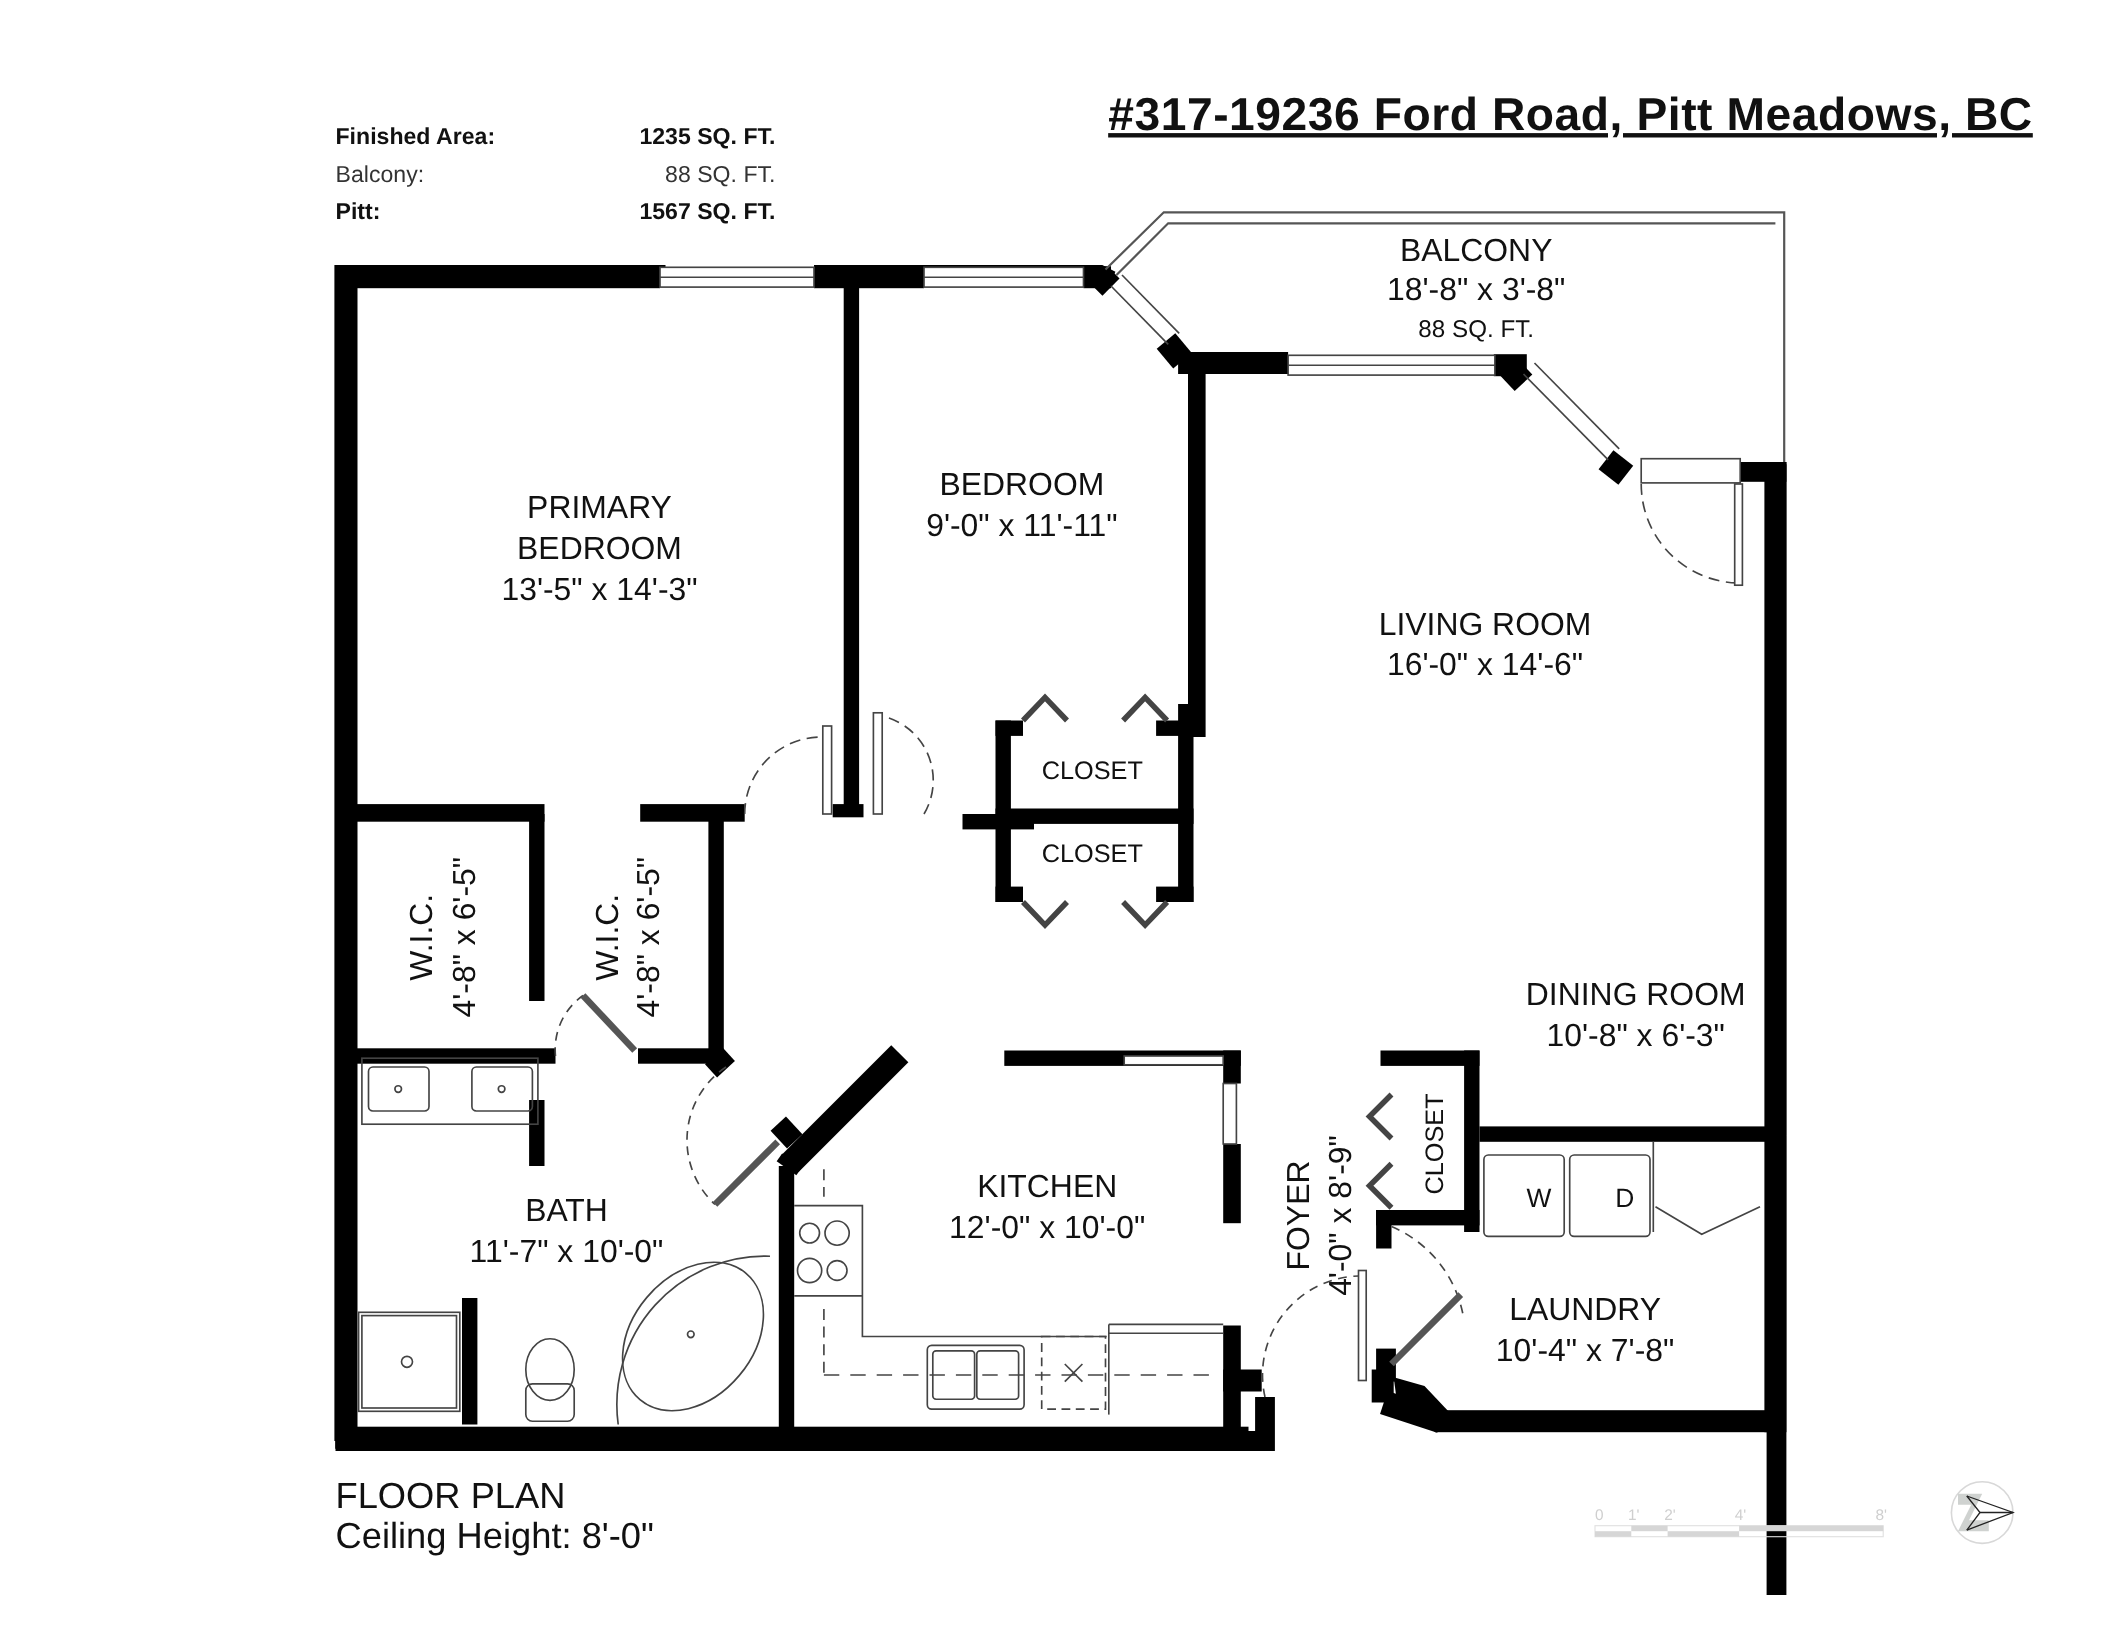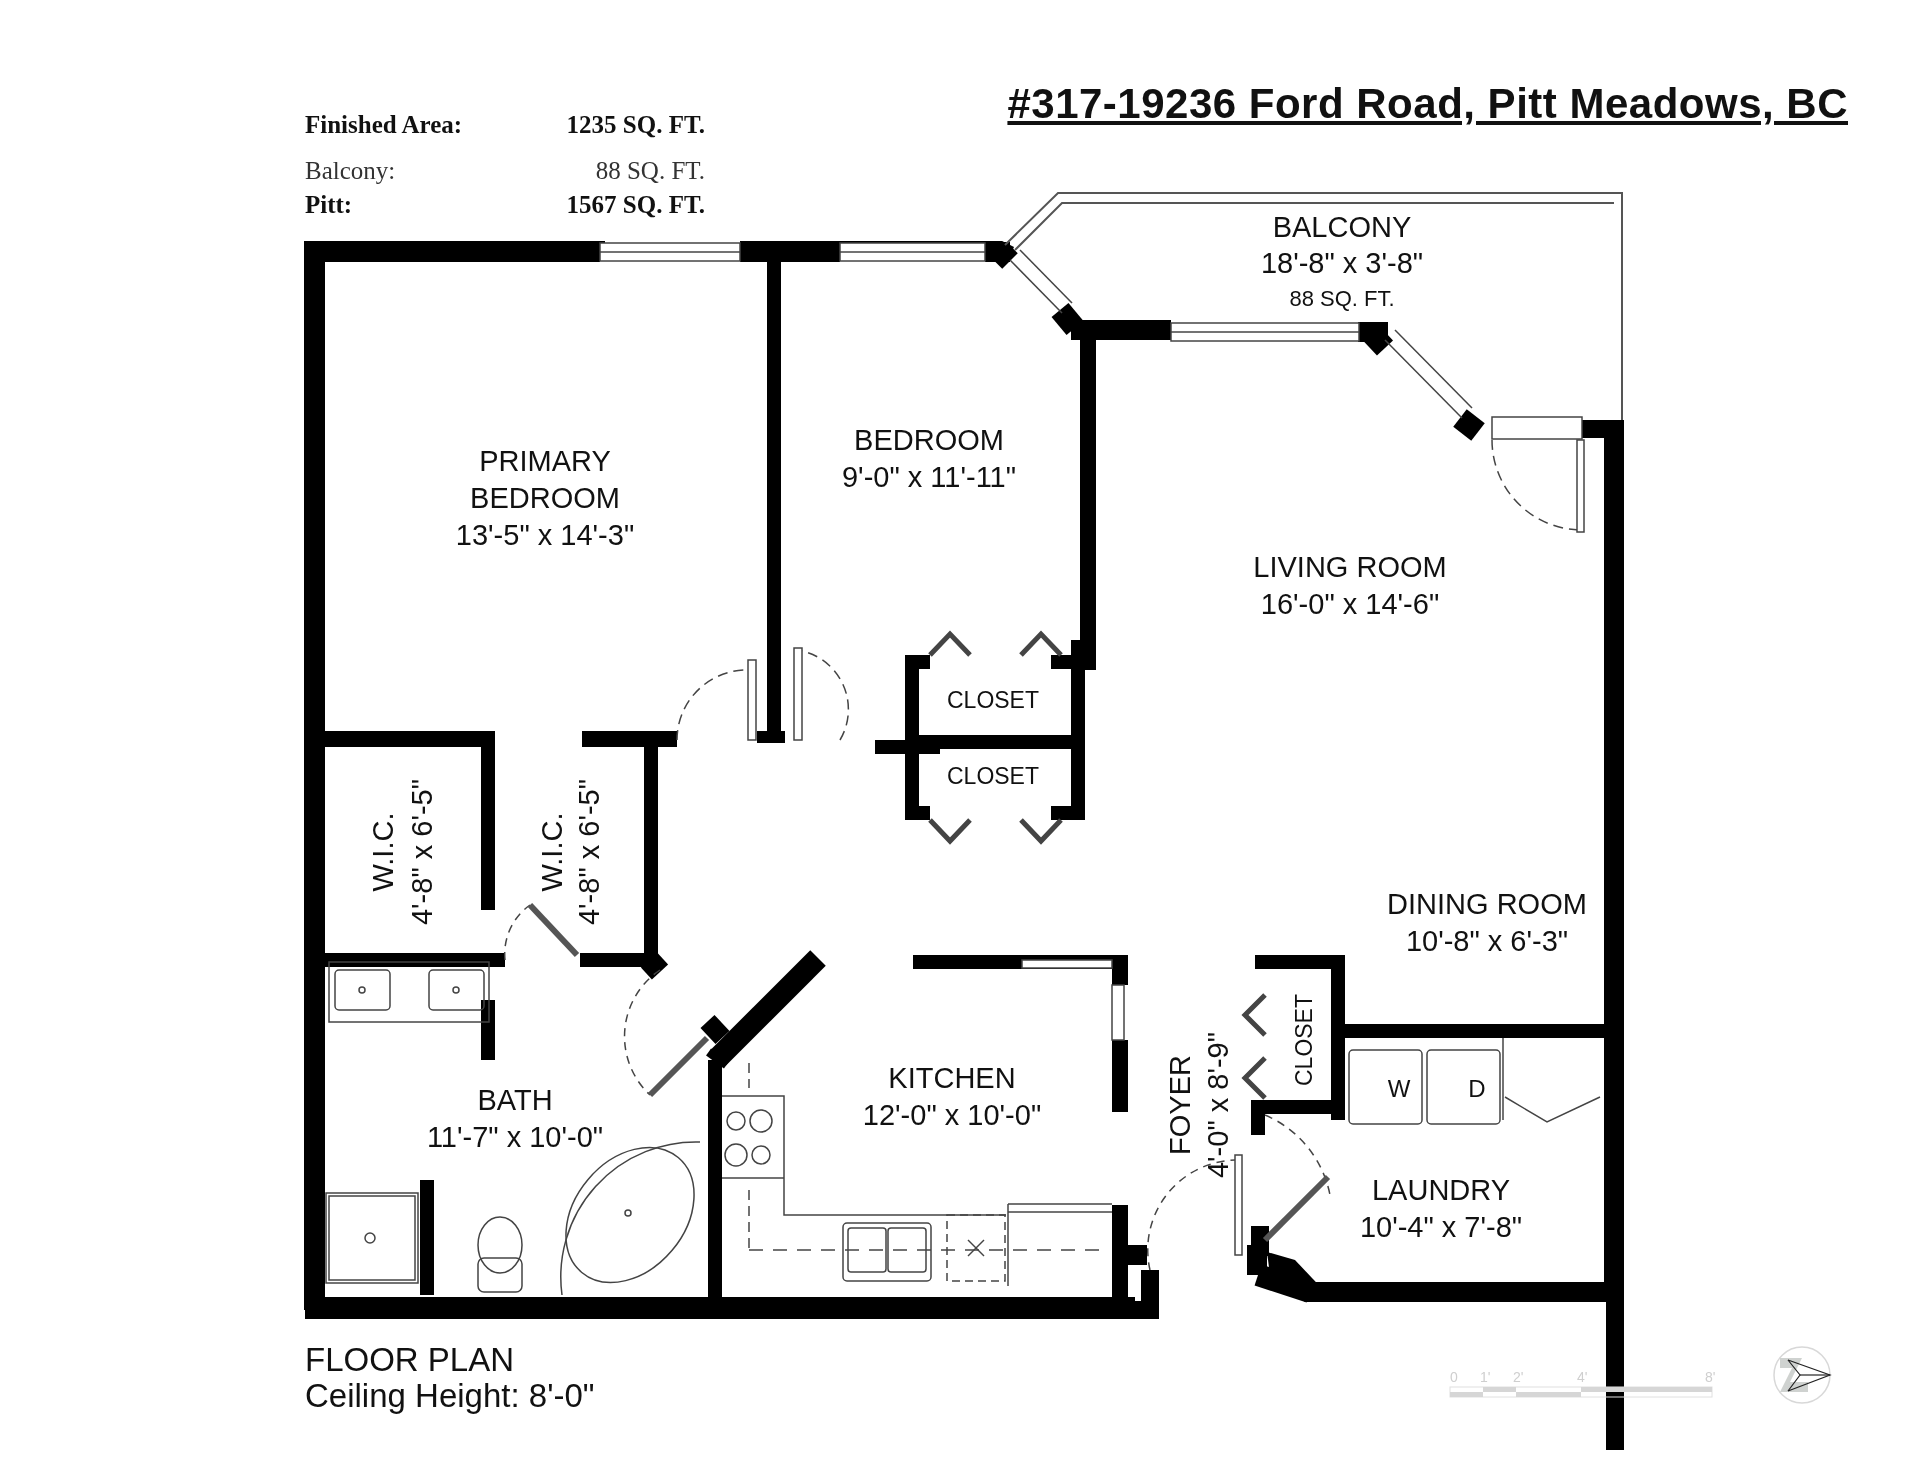--- a/index.html
+++ b/index.html
@@ -1,20 +1,20 @@
 <!DOCTYPE html>
 <html><head>
 <meta charset="utf-8">
 <style>
   html,body{margin:0;padding:0;background:#ffffff;}
   body{width:1920px;height:1484px;position:relative;overflow:hidden;font-family:"Liberation Sans","DejaVu Sans",sans-serif;color:#111;}
-  .area-summary{position:absolute;left:305px;top:108px;width:400px;font-size:25px;line-height:34px;font-family:Liberation Serif, serif;}
+  .area-summary{position:absolute;left:305px;top:108px;width:400px;font-size:21px;line-height:34px;}
   .area-row{display:flex;justify-content:space-between;}
   .area-row.bold{font-weight:bold;}
-  .area-row.light{font-weight:normal;color:#333;margin-top:12px;}
+  .area-row.light{font-weight:normal;color:#333;}
   .address{position:absolute;right:72px;top:80px;font-size:42px;font-weight:bold;letter-spacing:0.5px;white-space:nowrap;text-decoration:underline;}
   .footer{position:absolute;left:305px;top:1342px;font-size:33px;line-height:36px;}
   svg.plan{position:absolute;left:0;top:0;}
   .lbl{font-family:"Liberation Sans","DejaVu Sans",sans-serif;fill:#111;text-anchor:middle;}
   .scale-text{font-family:"Liberation Sans","DejaVu Sans",sans-serif;fill:#cfcfcf;font-size:14px;}
 </style>
 </head>
 <body>
 
 <div class="area-summary">

